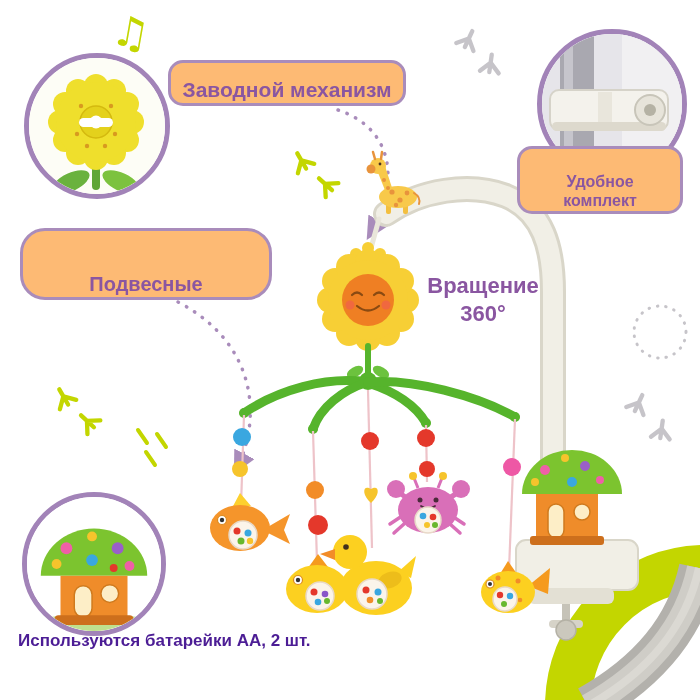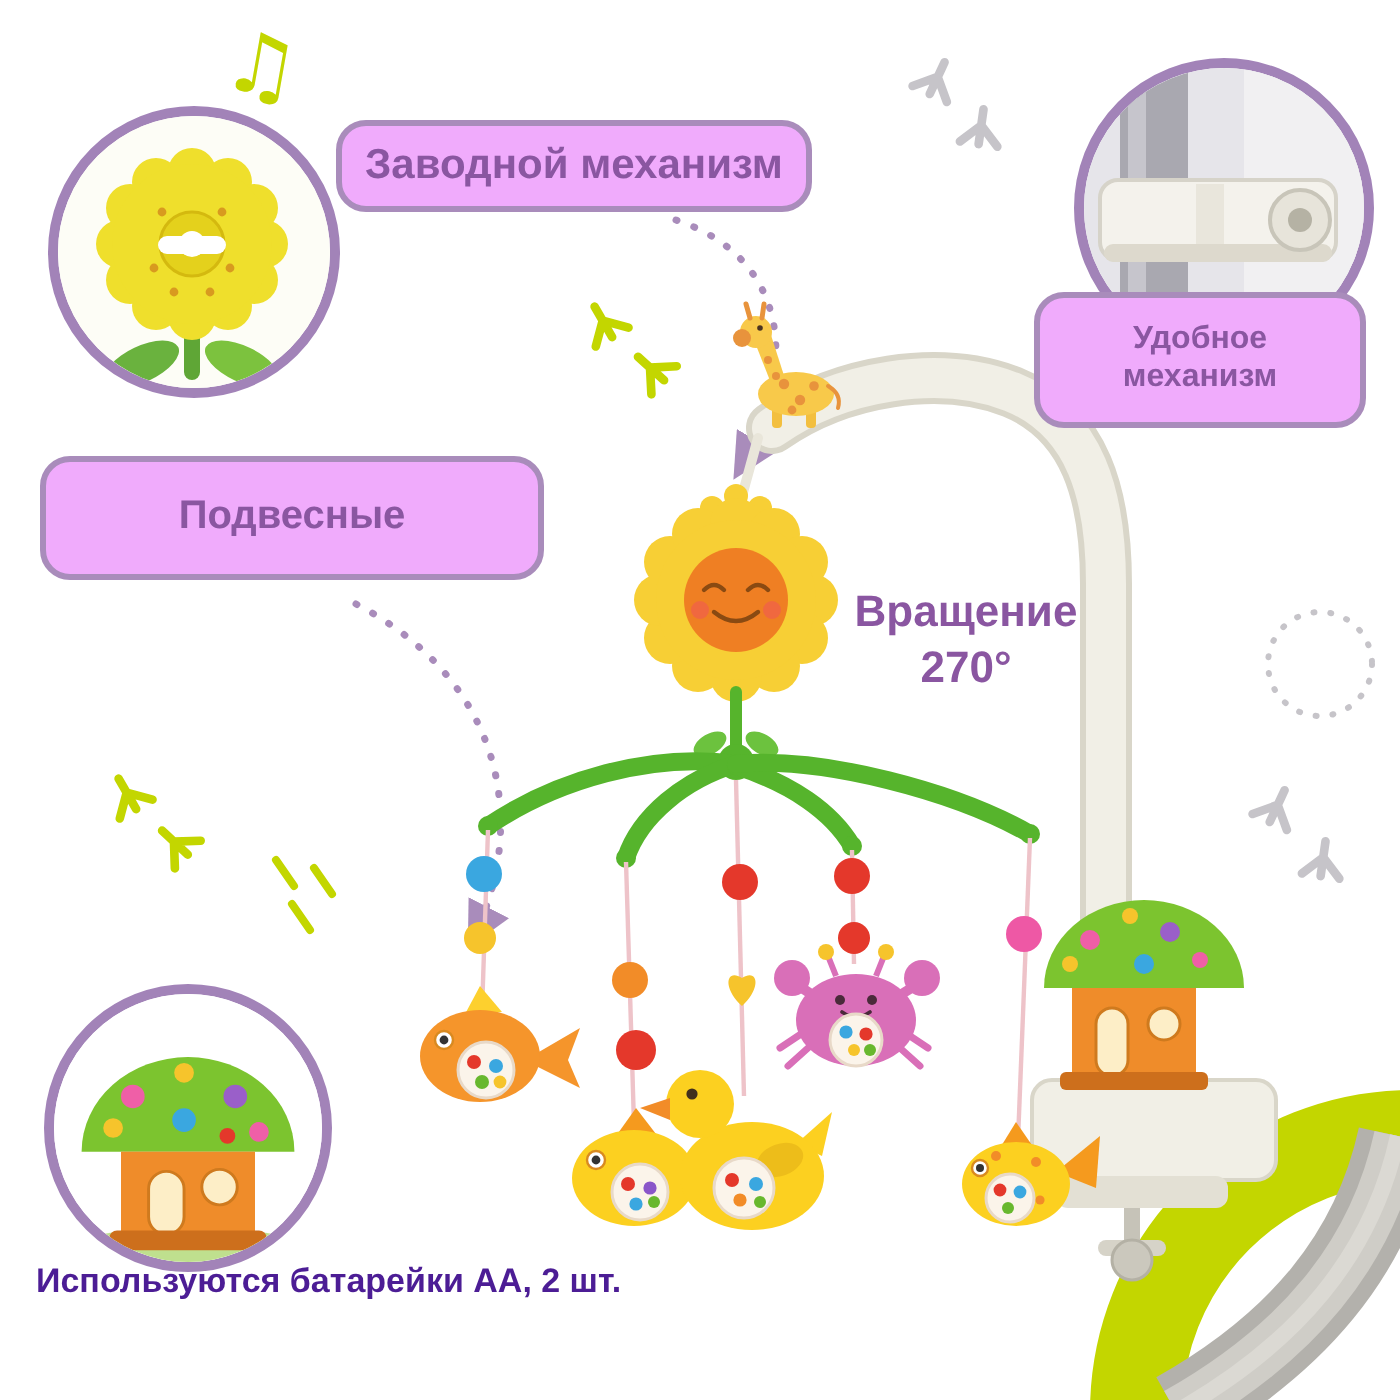--- a/index.html
+++ b/index.html
@@ -11,33 +11,33 @@
     overflow:hidden;
   }
   .stage { position:absolute; inset:0; width:700px; height:700px; }
   .scene { position:absolute; left:0; top:0; z-index:1; }
   .inset {
     position:absolute; border:5px solid #a283b8; border-radius:50%;
     overflow:hidden; background:#fff; z-index:2;
   }
   .inset svg { display:block; }
   .callout {
-    position:absolute; background:#f0abfc; border:3px solid #a98cbb;
+    position:absolute; background:#fdba74; border:3px solid #a98cbb;
     border-radius:15px; display:flex; flex-direction:column;
-    align-items:center; justify-content:center;
+    align-items:center; justify-content:flex-end;
     color:#8a56a1; font-weight:bold; z-index:3;
     line-height:1.18; text-align:center;
   }
   .callout-windup { left:168px; top:60px; width:238px; height:46px; font-size:21px; }
   .callout-mount  { left:517px; top:146px; width:166px; height:68px; font-size:16px; }
-  .callout-toys   { left:20px;  top:228px; width:252px; height:62px; font-size:20px; }
+  .callout-toys   { left:20px;  top:228px; width:252px; height:72px; font-size:20px;border-radius:25px; }
   .caption-rotation {
     position:absolute; left:408px; top:272px; width:150px;
     color:#8a56a1; font-weight:bold; font-size:22px;
-    text-align:center; line-height:1.25; z-index:2;margin-top:20px;
+    text-align:center; line-height:1.25; z-index:2;
   }
   .music-note {
     position:absolute; left:112px; top:8px; font-size:42px;
     color:#c3d600; transform:rotate(10deg); z-index:3;
     font-family:"DejaVu Sans",sans-serif;
   }
   .battery-note {
     position:absolute; left:18px; top:630px; color:#4c1d95;
     font-weight:bold; font-size:17px; line-height:1.3; z-index:3;
   }
@@ -360,29 +360,29 @@
       <rect x="28" y="120" width="80" height="10" rx="4" fill="#cd6f1c"></rect>
     </svg>
   </div>
 
   <div class="callout callout-windup">
     <span>Заводной механизм</span>
   </div>
 
   <div class="callout callout-mount">
     <span>Удобное</span>
-    <span>механизм</span>
+    <span>комплект</span>
   </div>
 
   <div class="callout callout-toys">
     <span>Подвесные</span>
   </div>
 
   <div class="caption-rotation">
     <div>Вращение</div>
-    <div>270°</div>
+    <div>360°</div>
   </div>
 
   <div class="battery-note">
     <div>Используются батарейки АА, 2 шт.</div>
   </div>
 
 </div>
 
 </body></html>

